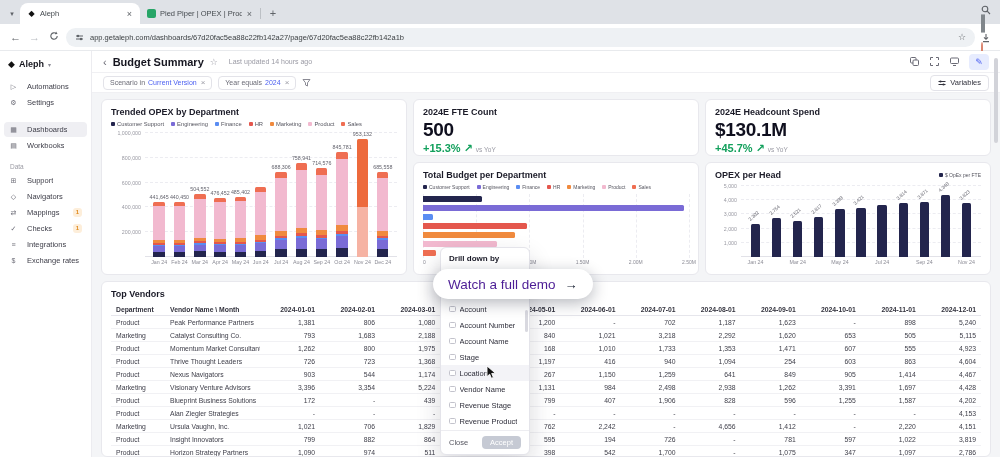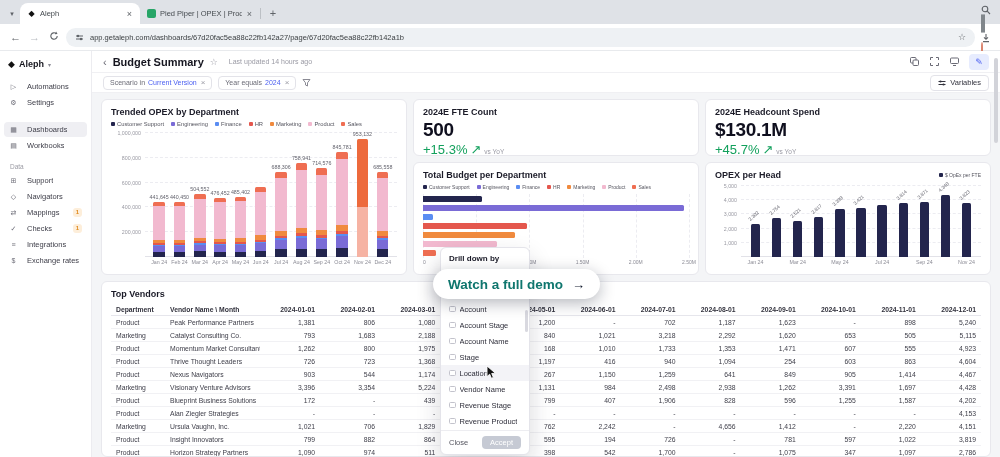--- a/index.html
+++ b/index.html
@@ -62,21 +62,21 @@
 
 .content{flex:1;background:#f4f5f7;padding:6px 9px;overflow:hidden}
 .row1{display:flex;gap:6px;height:176px}
 .card{background:#fff;border:1px solid #e8e8ed;border-radius:6px;padding:7px 9px;position:relative}
 .card-title{font-size:9px;font-weight:700;color:#1b1b28;white-space:nowrap;overflow:hidden}
 .trended{width:440px;flex:0 0 auto;display:flex;flex-direction:column}
 .midcol,.rightcol{flex:1;display:flex;flex-direction:column;gap:6px;min-width:0}
 .kpi-card{height:57px;flex:0 0 auto}
 .kpi-value{font-size:19px;font-weight:700;color:#0f0f1e;margin-top:2px;letter-spacing:-.3px}
 .kpi-delta-row{display:flex;align-items:baseline;gap:3px;margin-top:1px}
-.kpi-delta{font-size:13px;font-weight:400;color:#12a05c}
+.kpi-delta{font-size:11px;font-weight:700;color:#12a05c}
 .kpi-note{font-size:6.5px;color:#9a9aa4}
 .chart-card{flex:1;display:flex;flex-direction:column;min-height:0}
 
 
 .legend{display:flex;gap:7px;margin-top:4px;overflow:hidden;white-space:nowrap;flex:0 0 auto}
 .lg-item{display:inline-flex;align-items:center;gap:2px;font-size:5.8px;color:#55555f}
 .lg-item.sm{font-size:5px}
 .lg-dot{width:4px;height:4px;border-radius:1px;flex:0 0 auto}
 .legend.abs{position:absolute;top:9px;right:9px;margin:0}
 
@@ -128,21 +128,21 @@
 .pop-item.hover{background:#f3f3f7}
 .pop-check{width:6.5px;height:6.5px;border:1px solid #c3c3cc;border-radius:1.5px;background:#fff;flex:0 0 auto}
 .pop-lbl{font-size:7.5px;color:#2e2e3a;white-space:nowrap;overflow:hidden}
 .pop-scroll{position:absolute;right:1.5px;top:10px;width:3px;height:22px;background:#d9d9e0;border-radius:2px}
 .pop-foot{border-top:1px solid #ededf1;display:flex;align-items:center;justify-content:space-between;padding:5px 8px}
 .pop-close{font-size:7.5px;color:#55555f}
 .pop-accept{font-size:7.5px;color:#fff;background:#c6cad4;border-radius:4px;padding:2px 8px}
 
 
 .demo-pill{position:absolute;left:433px;top:269px;height:30px;background:#fff;border-radius:16px;box-shadow:0 4px 16px rgba(10,15,35,.3);display:flex;align-items:center;gap:9px;padding:0 15px;z-index:60}
-.demo-txt{font-size:13.5px;font-weight:700;color:#0f766e;white-space:nowrap}
+.demo-txt{font-size:13.5px;font-weight:400;color:#4c1d95;white-space:nowrap}
 .demo-arrow{font-size:13px;font-weight:700;color:#0f172a}
 .cursor{position:absolute;left:486px;top:365px;z-index:100}
 .pg-scroll{position:absolute;right:1px;top:54px;bottom:2px;width:5px;z-index:40}
 .pg-thumb{position:absolute;top:4px;width:4px;height:85px;background:#d2d3d9;border-radius:3px}
 </style>
 </head>
 <body>
 
 <div class="tabstrip">
   <div class="tabsearch">▾</div>
@@ -918,21 +918,21 @@
 <div class="popover">
   <div class="pop-title">Drill down by</div>
   <div class="pop-spacer"></div>
   <div class="pop-list" id="pop-list">
       <div class="pop-item">
         <span class="pop-check"></span>
         <span class="pop-lbl">Account</span>
       </div>
       <div class="pop-item">
         <span class="pop-check"></span>
-        <span class="pop-lbl">Account Stage</span>
+        <span class="pop-lbl">Account Number</span>
       </div>
       <div class="pop-item">
         <span class="pop-check"></span>
         <span class="pop-lbl">Account Name</span>
       </div>
       <div class="pop-item">
         <span class="pop-check"></span>
         <span class="pop-lbl">Stage</span>
       </div>
       <div class="pop-item hover">

